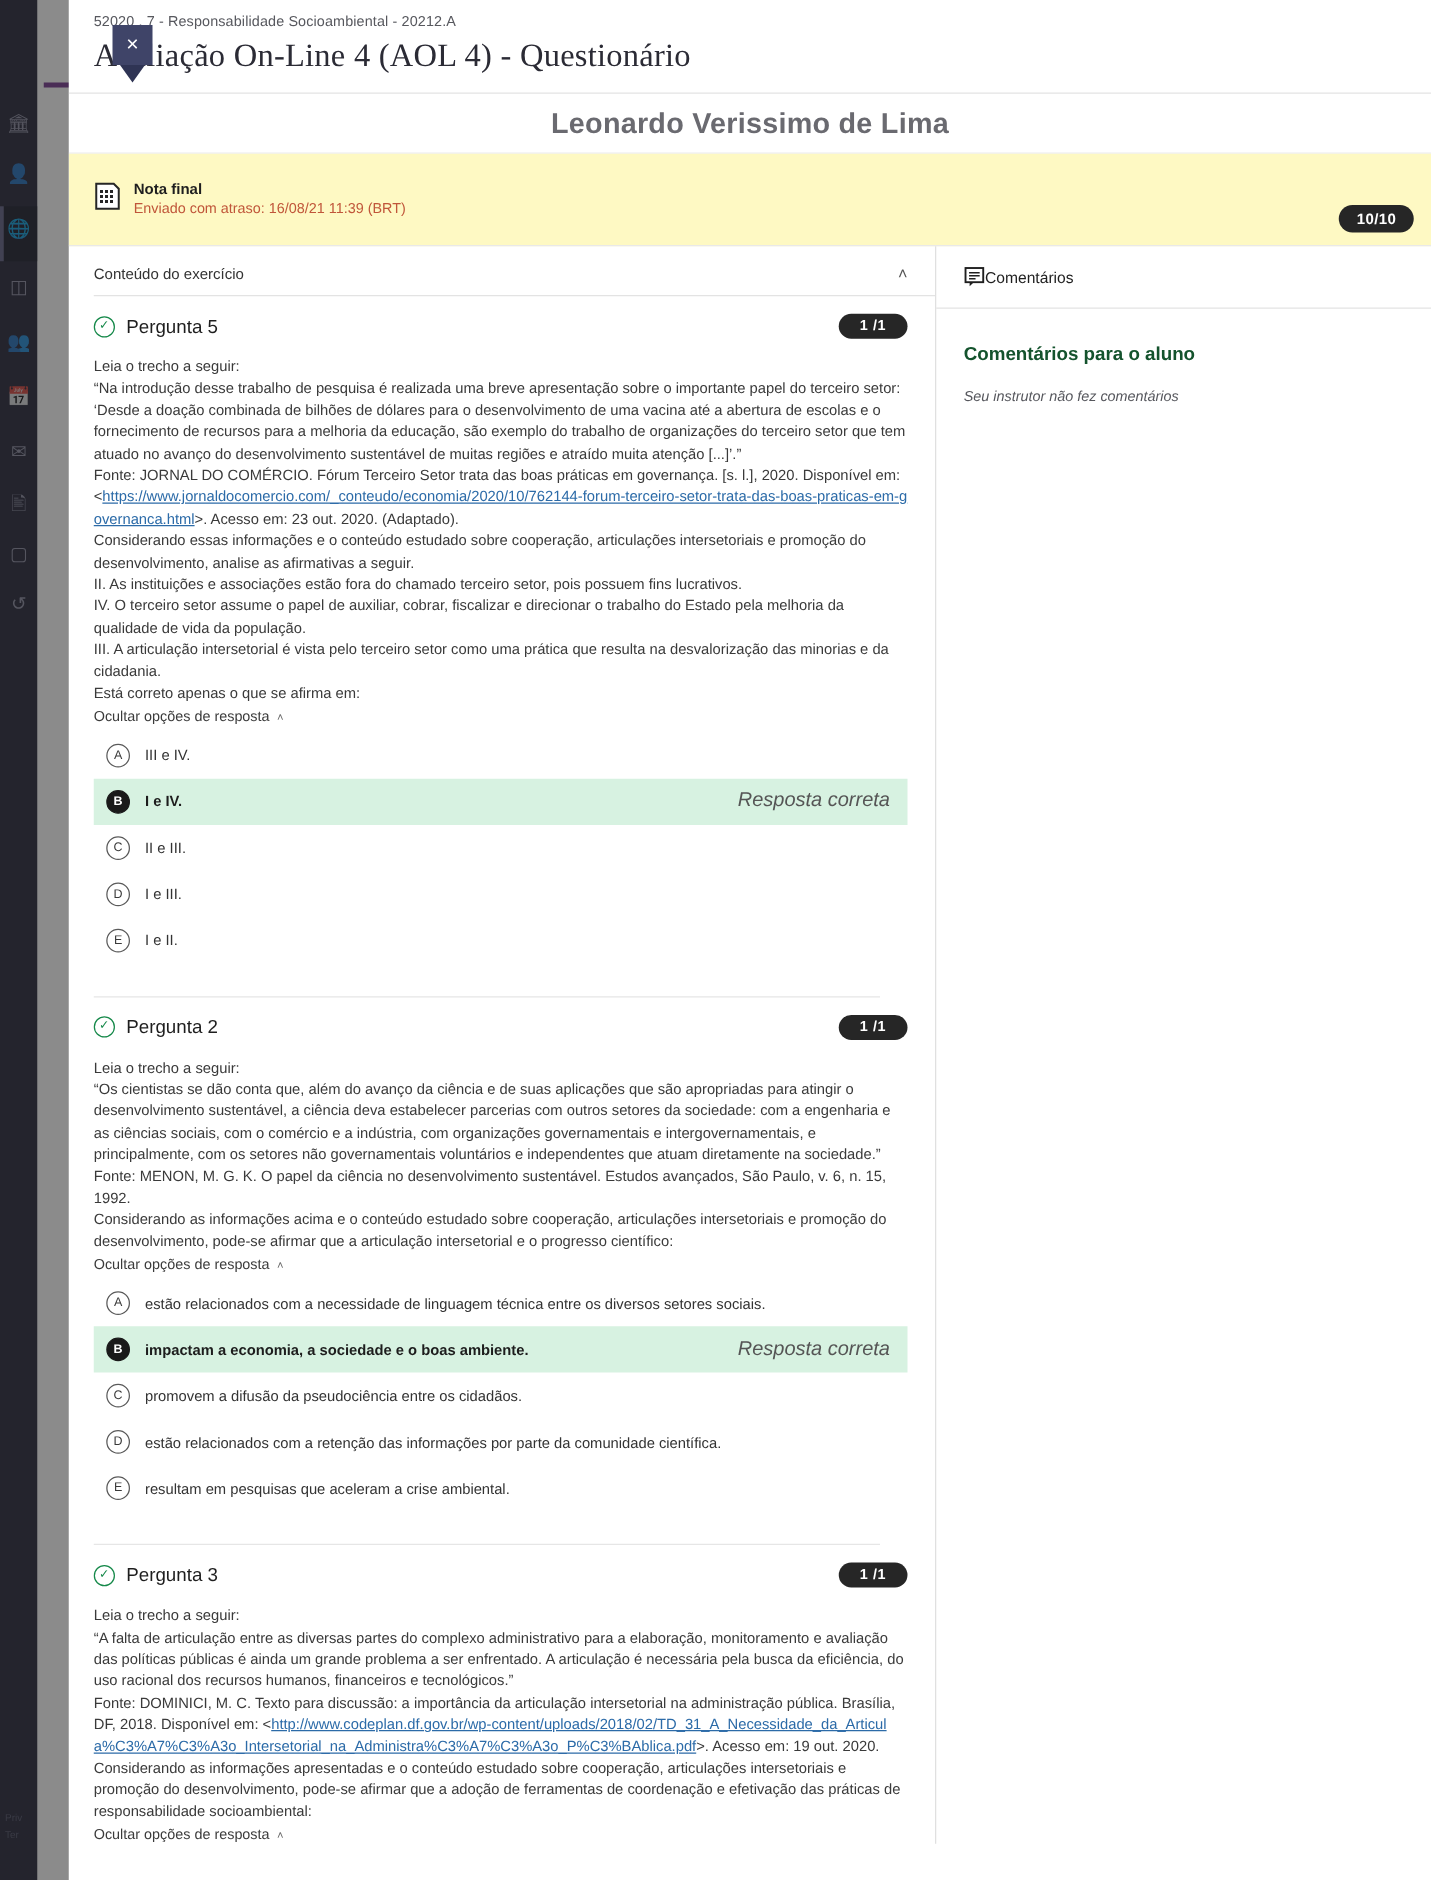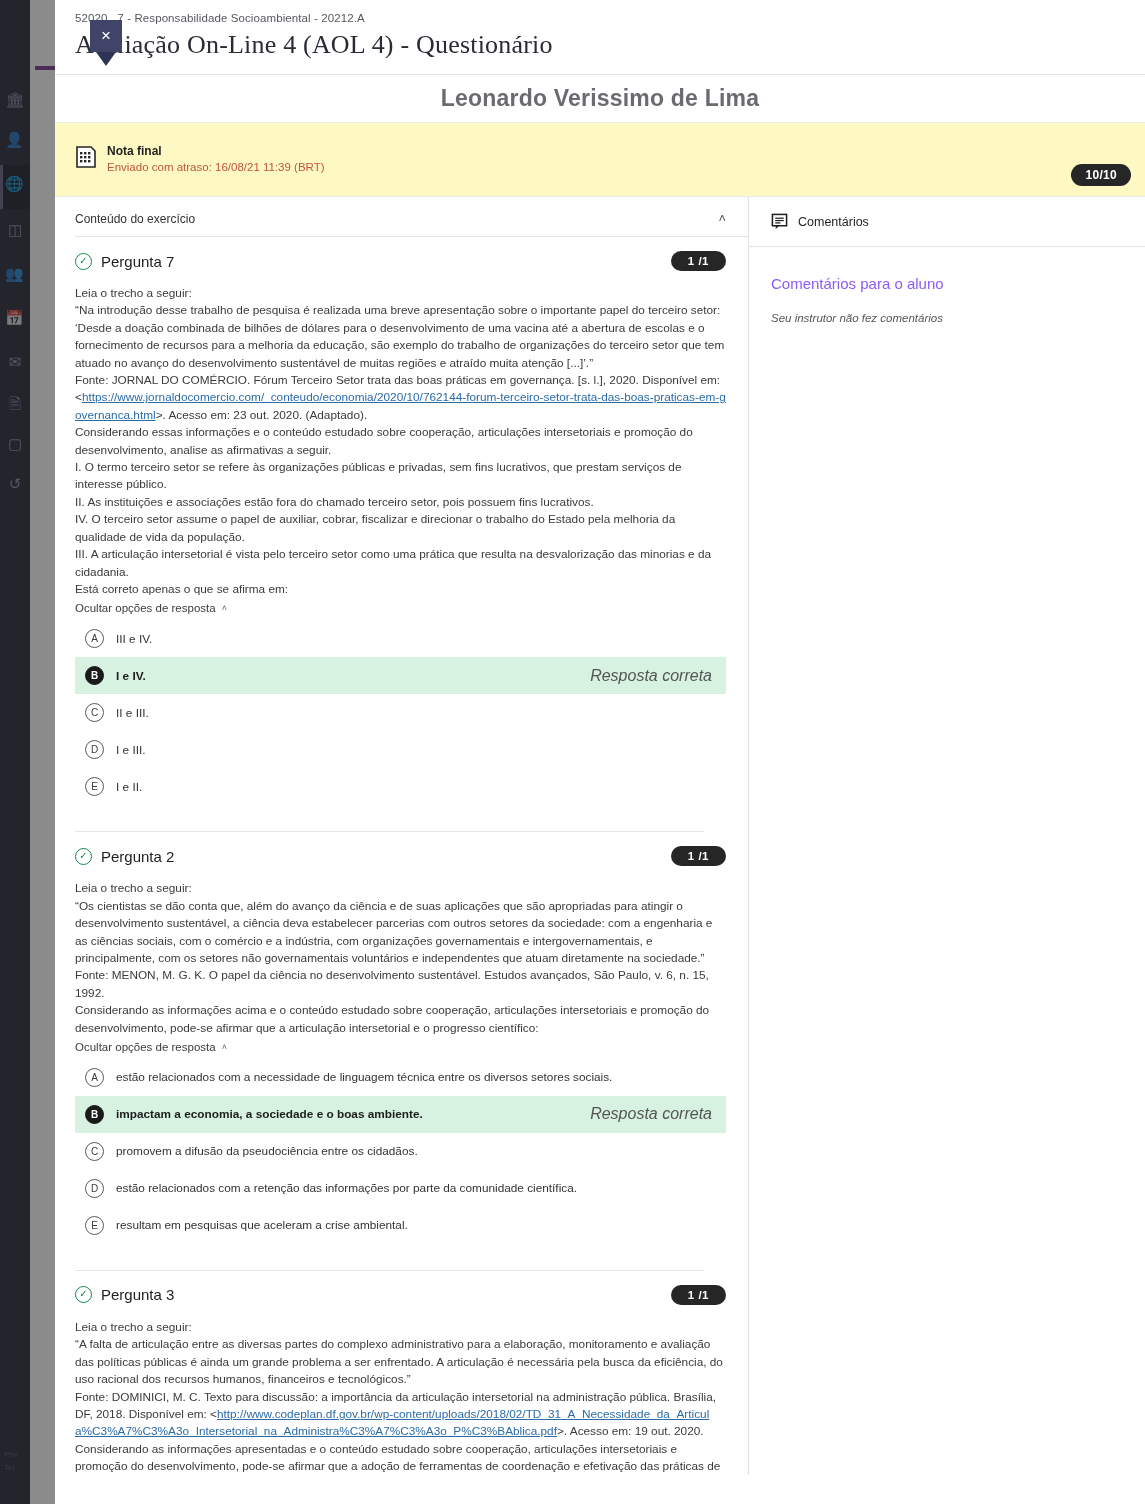--- a/index.html
+++ b/index.html
@@ -189,26 +189,26 @@
     background: #1a1a1a; border-color: #1a1a1a; color: #fff; font-weight: 700;
   }
   .opt-text { font-size: 11.8px; color: #333; flex: 1; }
   .option.correct .opt-text { font-weight: 700; color: #1d1d1d; }
   .opt-tag { font-size: 16px; color: #555; font-style: italic; }
 
   .q-sep { border-top: 1px solid #e6e6e6; margin: 26px 22px 0 0; }
 
   
   .comments-head {
-    display: flex; align-items: center; gap: 10px;
+    display: flex; align-items: center; 
     padding: 16px 0 16px 22px; border-bottom: 1px solid #e3e3e3;
   }
   .comments-head-label { font-size: 12.5px; color: #1f1f1f; }
   .comments-inner { padding: 28px 22px 0 22px; }
-  .comments-title { font-size: 15px; color: #8b5cf6; font-weight: 400; }
+  .comments-title { font-size: 15px; color: #14532d; font-weight: 700; }
   .comments-empty {
     margin-top: 20px; font-size: 11.5px; color: #55565c; font-style: italic;
   }
 </style>
 </head>
 <body>
 
 <div id="bg-nav-rail">
   <div class="rail-active" style="top:165px"></div>
   <span class="rail-icon" style="top:88px">🏛</span>
@@ -283,29 +283,28 @@
 
     <div class="exercise-col">
       <div class="section-head">
         <span class="section-head-label">Conteúdo do exercício</span>
         <span class="chev">˄</span>
       </div>
       <div id="questions-host">
           <div class="question"><div class="q-head">
               <div class="q-head-left">
                 <span class="q-check">✓</span>
-                <span class="q-title">Pergunta 7</span>
+                <span class="q-title">Pergunta 5</span>
               </div>
               <span class="q-points">1 /1</span>
             </div><div class="q-body">
               <p>Leia o trecho a seguir:</p>
               <p>“Na introdução desse trabalho de pesquisa é realizada uma breve apresentação sobre o importante papel do terceiro setor: ‘Desde a doação combinada de bilhões de dólares para o desenvolvimento de uma vacina até a abertura de escolas e o fornecimento de recursos para a melhoria da educação, são exemplo do trabalho de organizações do terceiro setor que tem atuado no avanço do desenvolvimento sustentável de muitas regiões e atraído muita atenção [...]’.”</p>
               <p><span>Fonte: JORNAL DO COMÉRCIO. Fórum Terceiro Setor trata das boas práticas em governança. [s. l.], 2020. Disponível em: &lt;</span><a class="q-link">https://www.jornaldocomercio.com/_conteudo/economia/2020/10/762144-forum-terceiro-setor-trata-das-boas-praticas-em-governanca.html</a><span>&gt;. Acesso em: 23 out. 2020. (Adaptado).</span></p>
               <p>Considerando essas informações e o conteúdo estudado sobre cooperação, articulações intersetoriais e promoção do desenvolvimento, analise as afirmativas a seguir.</p>
-              <p>I. O termo terceiro setor se refere às organizações públicas e privadas, sem fins lucrativos, que prestam serviços de interesse público.</p>
               <p>II. As instituições e associações estão fora do chamado terceiro setor, pois possuem fins lucrativos.</p>
               <p>IV. O terceiro setor assume o papel de auxiliar, cobrar, fiscalizar e direcionar o trabalho do Estado pela melhoria da qualidade de vida da população.</p>
               <p>III. A articulação intersetorial é vista pelo terceiro setor como uma prática que resulta na desvalorização das minorias e da cidadania.</p>
               <p>Está correto apenas o que se afirma em:</p>
             </div><div class="opts-toggle">
               <span>Ocultar opções de resposta</span>
               <span class="caret">˄</span>
             </div><div>
               <div class="option">
                 <span class="opt-letter">A</span>

